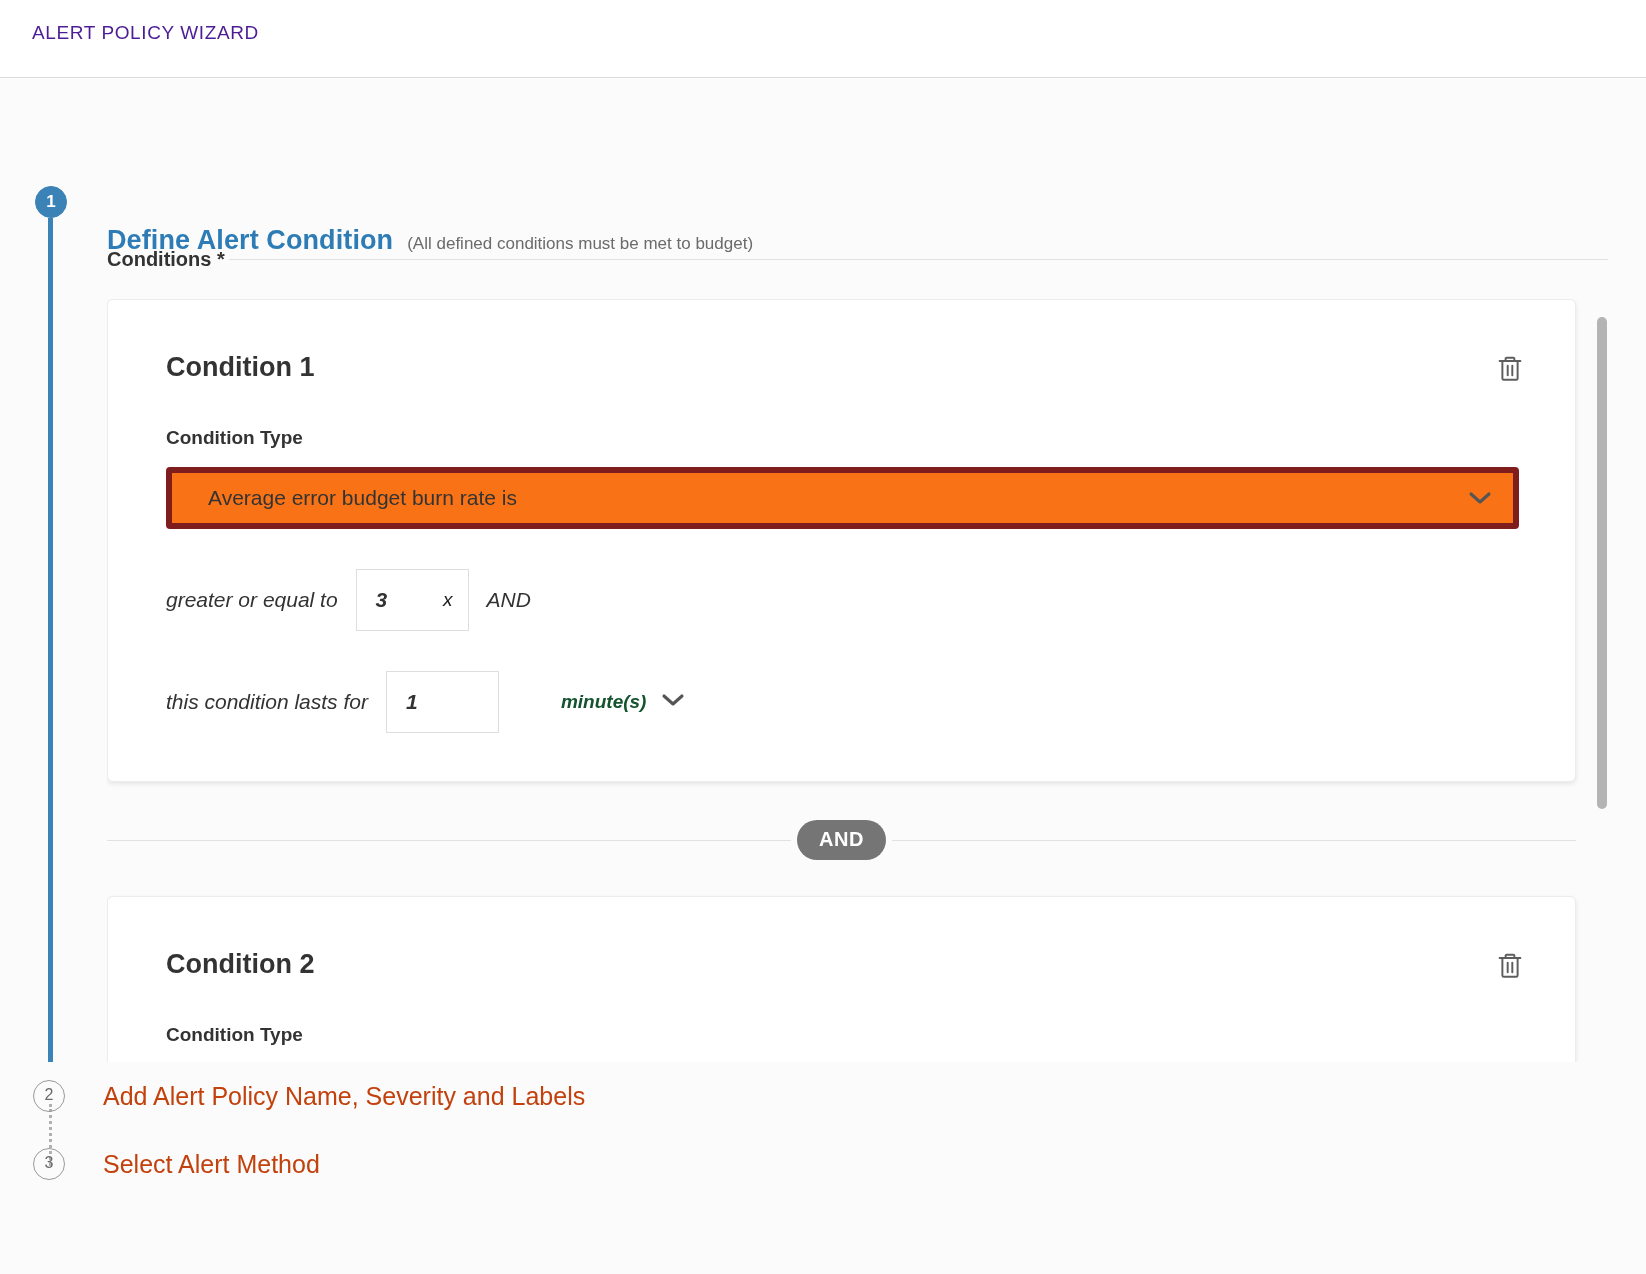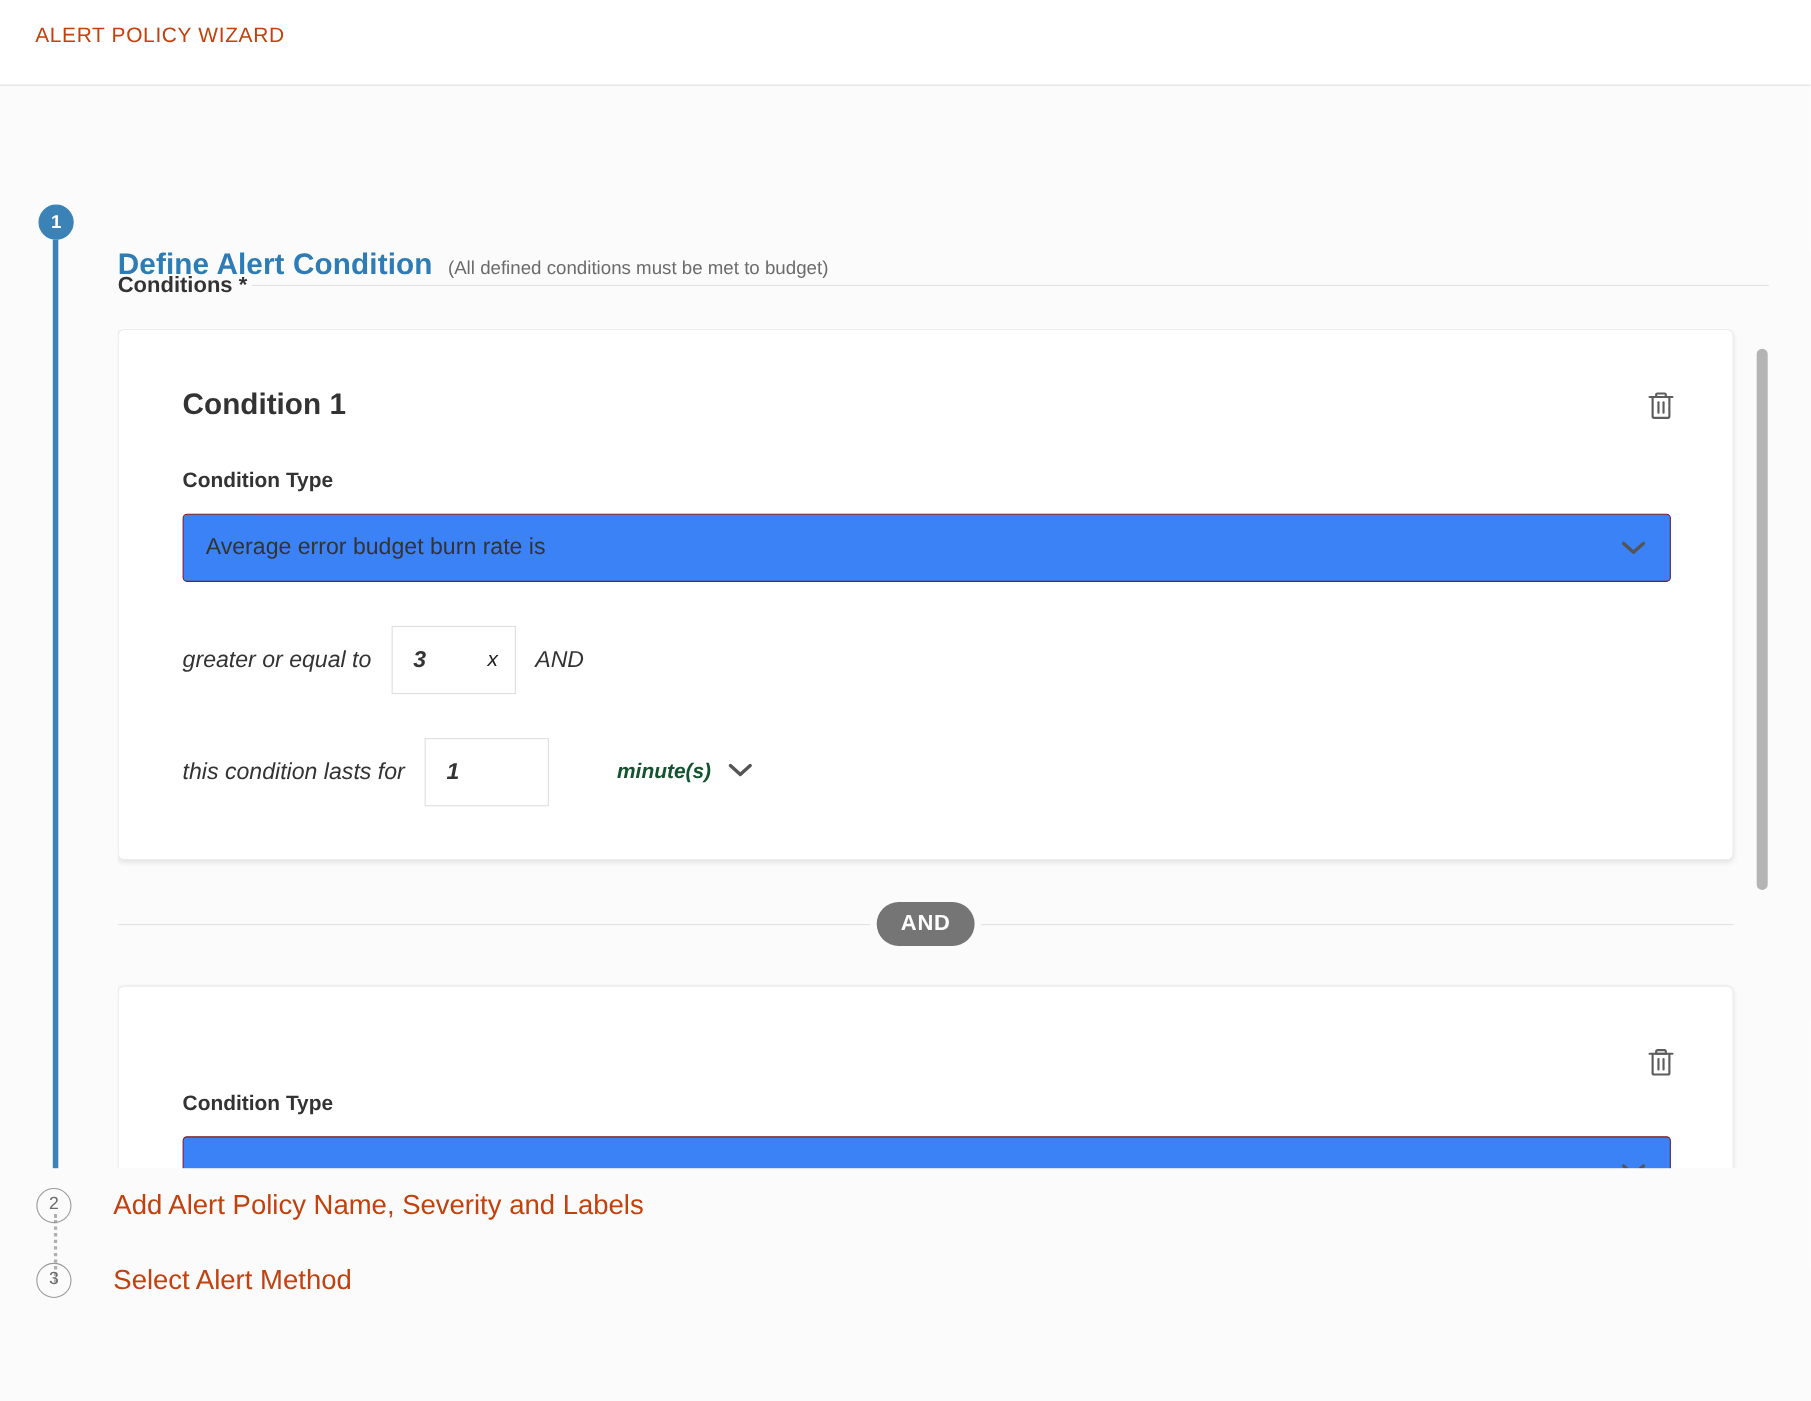--- a/index.html
+++ b/index.html
@@ -20,21 +20,21 @@
   .wizard-header {
     height: 78px;
     box-sizing: border-box;
     padding: 22px 0 0 32px;
     background: #ffffff;
     border-bottom: 1px solid #dcdcdc;
   }
   .wizard-header-title {
     font-size: 19px;
     letter-spacing: 0.6px;
-    color: #c2410c;
+    color: #4c1d95;
     font-weight: 400;
   }
 
   
   .wizard-body {
     position: relative;
     height: 1196px;
     background: #fbfbfb;
   }
   .step-marker-col {
@@ -166,26 +166,26 @@
     font-size: 19px;
     font-weight: 700;
     color: #333333;
     margin-top: 44px;
     margin-bottom: 18px;
   }
 
   .select-box {
     position: relative;
     height: 62px;
-    border: 1px solid #7f1d1d;
+    border: 6px solid #7f1d1d;
     border-radius: 4px;
-    background: #3b82f6;
-    display: flex;
-    align-items: center;
-    padding: 0 20px;
+    background: #f97316;
+    display: flex;
+    align-items: center;
+    padding: 0 36px;
     box-sizing: border-box;
     cursor: pointer;
   }
   .select-value {
     font-size: 21px;
     color: #333333;
   }
   .select-chevron {
     position: absolute;
     right: 20px;
@@ -386,20 +386,21 @@
         </div>
       </div>
 
       <div class="and-divider">
         <span class="and-rule"></span>
         <span class="and-badge">AND</span>
         <span class="and-rule"></span>
       </div>
 
       <div class="condition-card">
+        <div class="condition-card-title">Condition 2</div>
 
         <div class="delete-icon-btn">
           <svg width="28" height="30" viewBox="0 0 24 26">
             <path d="M3 6 H21" stroke="#5d5d5d" stroke-width="1.7" fill="none" stroke-linecap="round"></path>
             <path d="M9.2 3.2 H14.8 A1 1 0 0 1 15.8 4.2 V6 H8.2 V4.2 A1 1 0 0 1 9.2 3.2 Z" stroke="#5d5d5d" stroke-width="1.7" fill="none"></path>
             <path d="M5.4 6.2 V21.2 A1.2 1.2 0 0 0 6.6 22.4 H17.4 A1.2 1.2 0 0 0 18.6 21.2 V6.2" stroke="#5d5d5d" stroke-width="1.7" fill="none"></path>
             <path d="M10 10.2 V18.4" stroke="#5d5d5d" stroke-width="1.7" stroke-linecap="round"></path>
             <path d="M14 10.2 V18.4" stroke="#5d5d5d" stroke-width="1.7" stroke-linecap="round"></path>
           </svg>
         </div>

